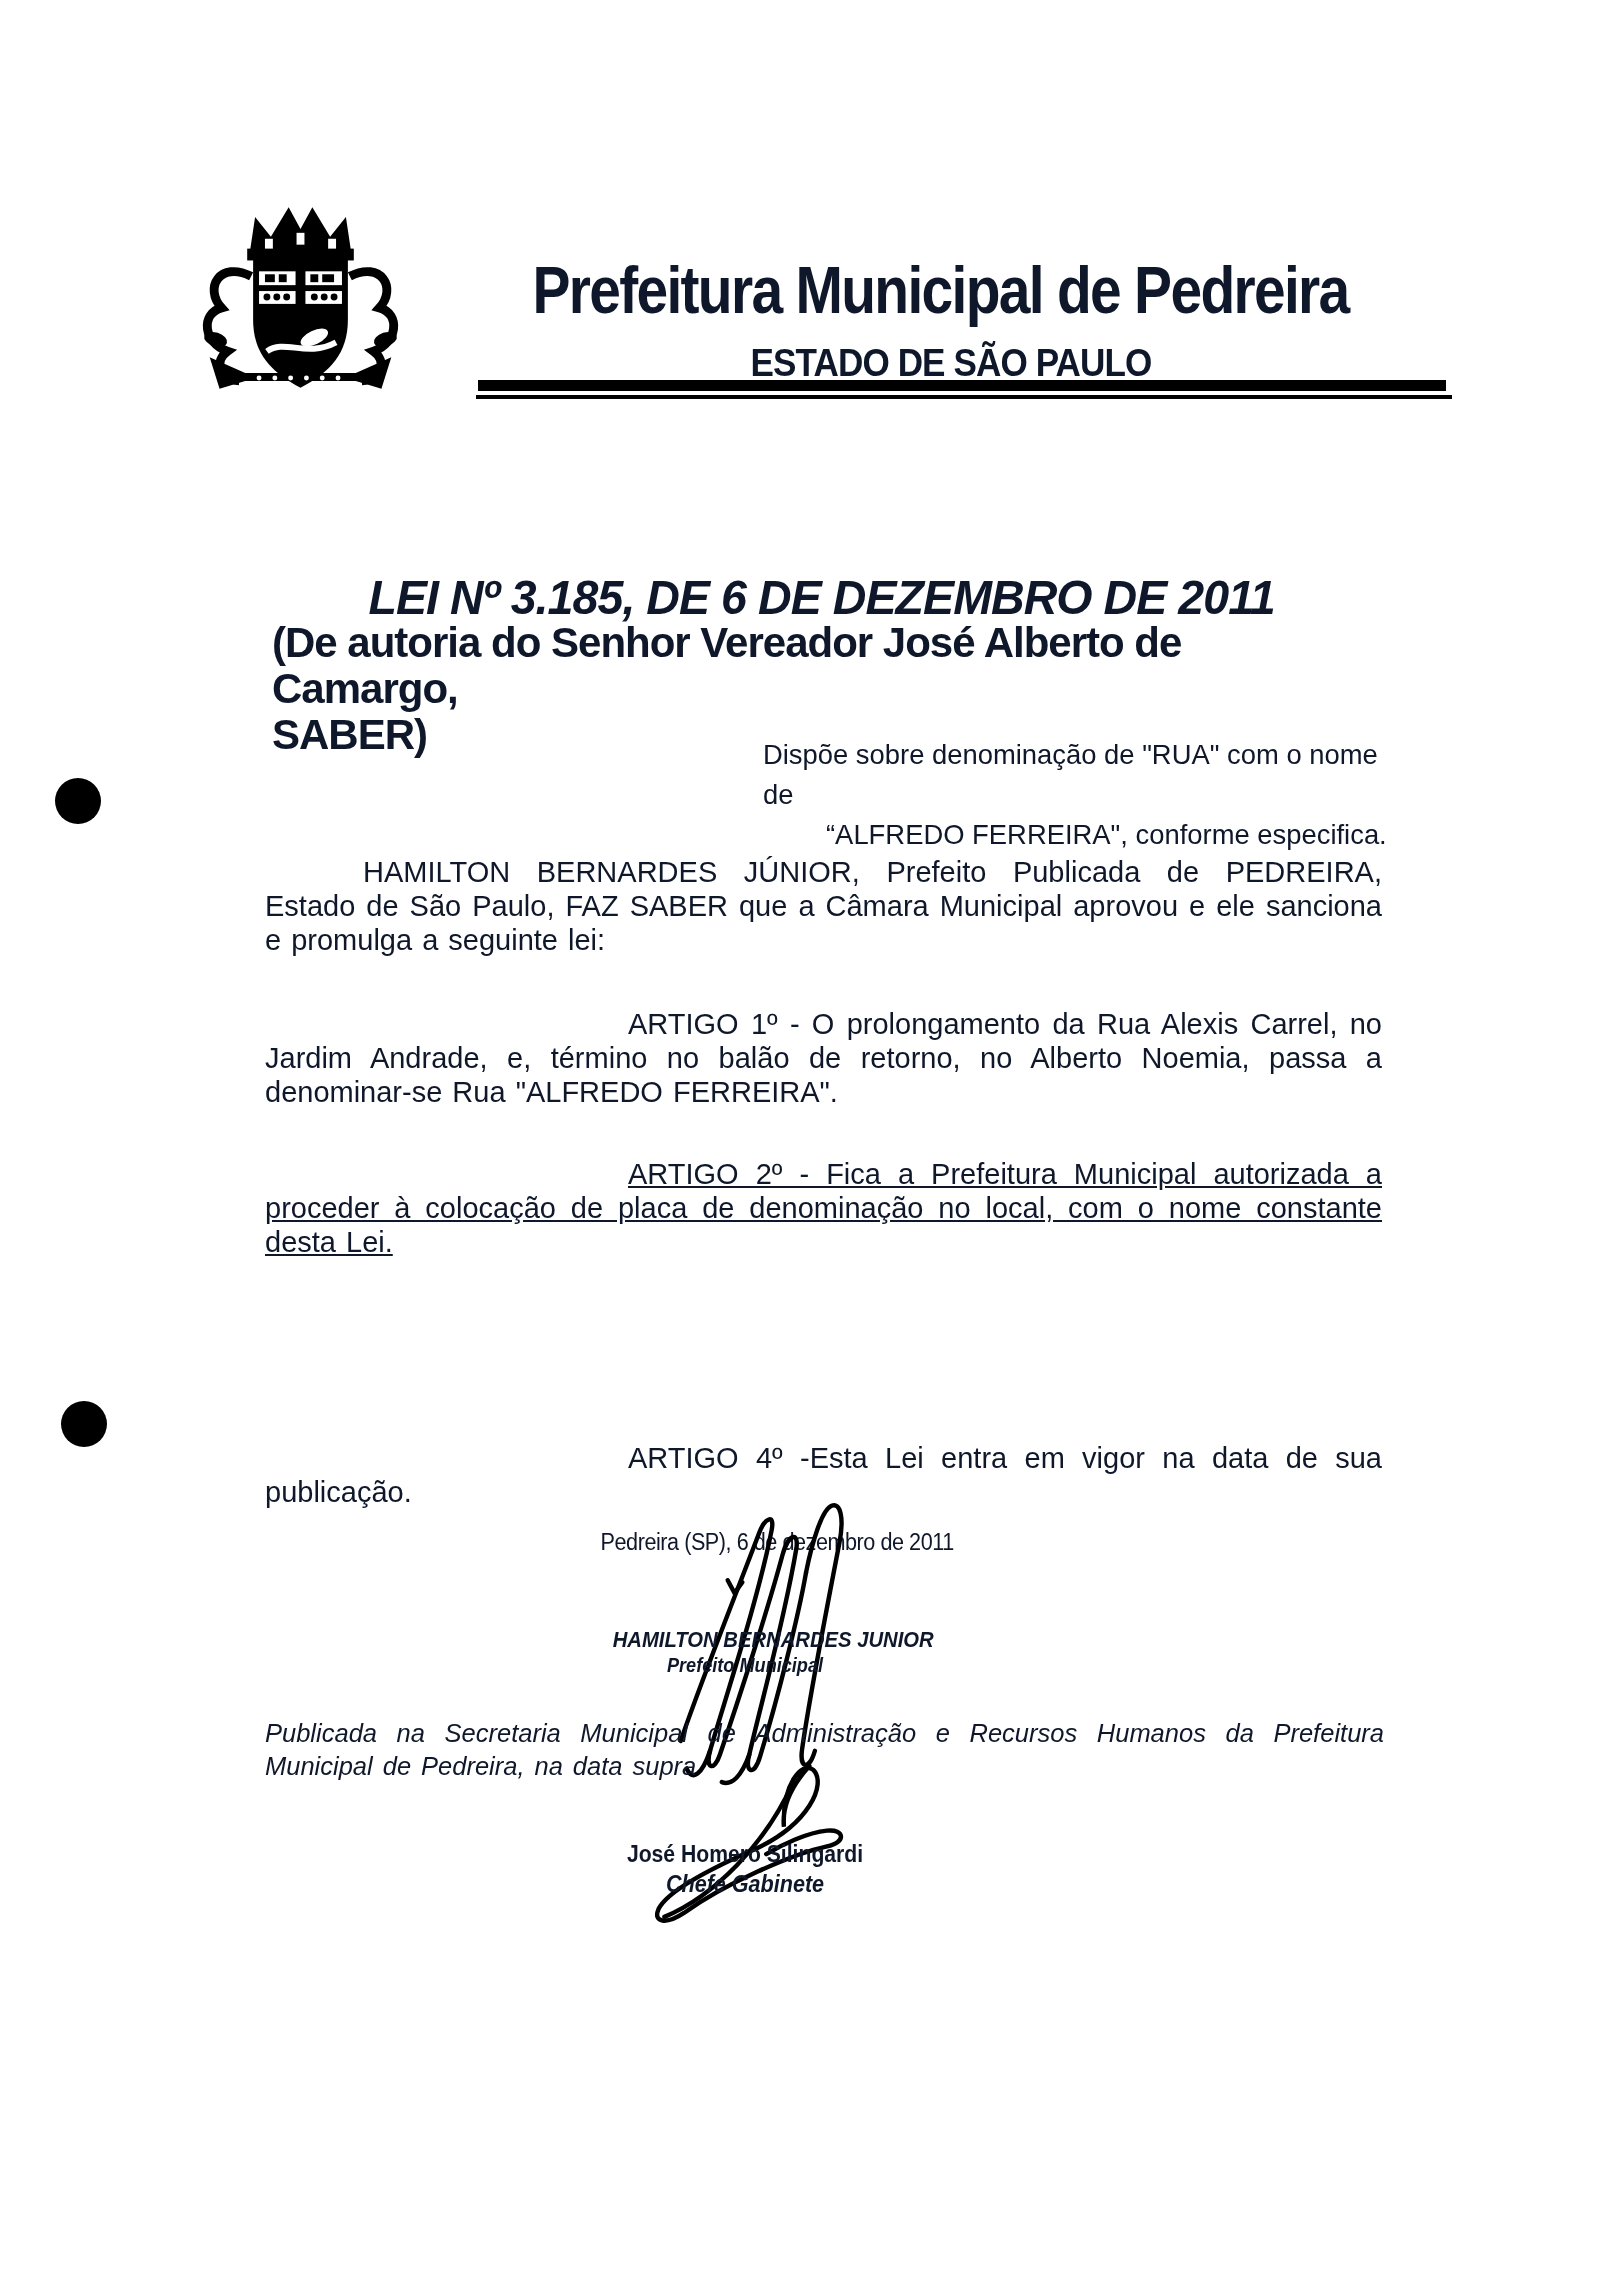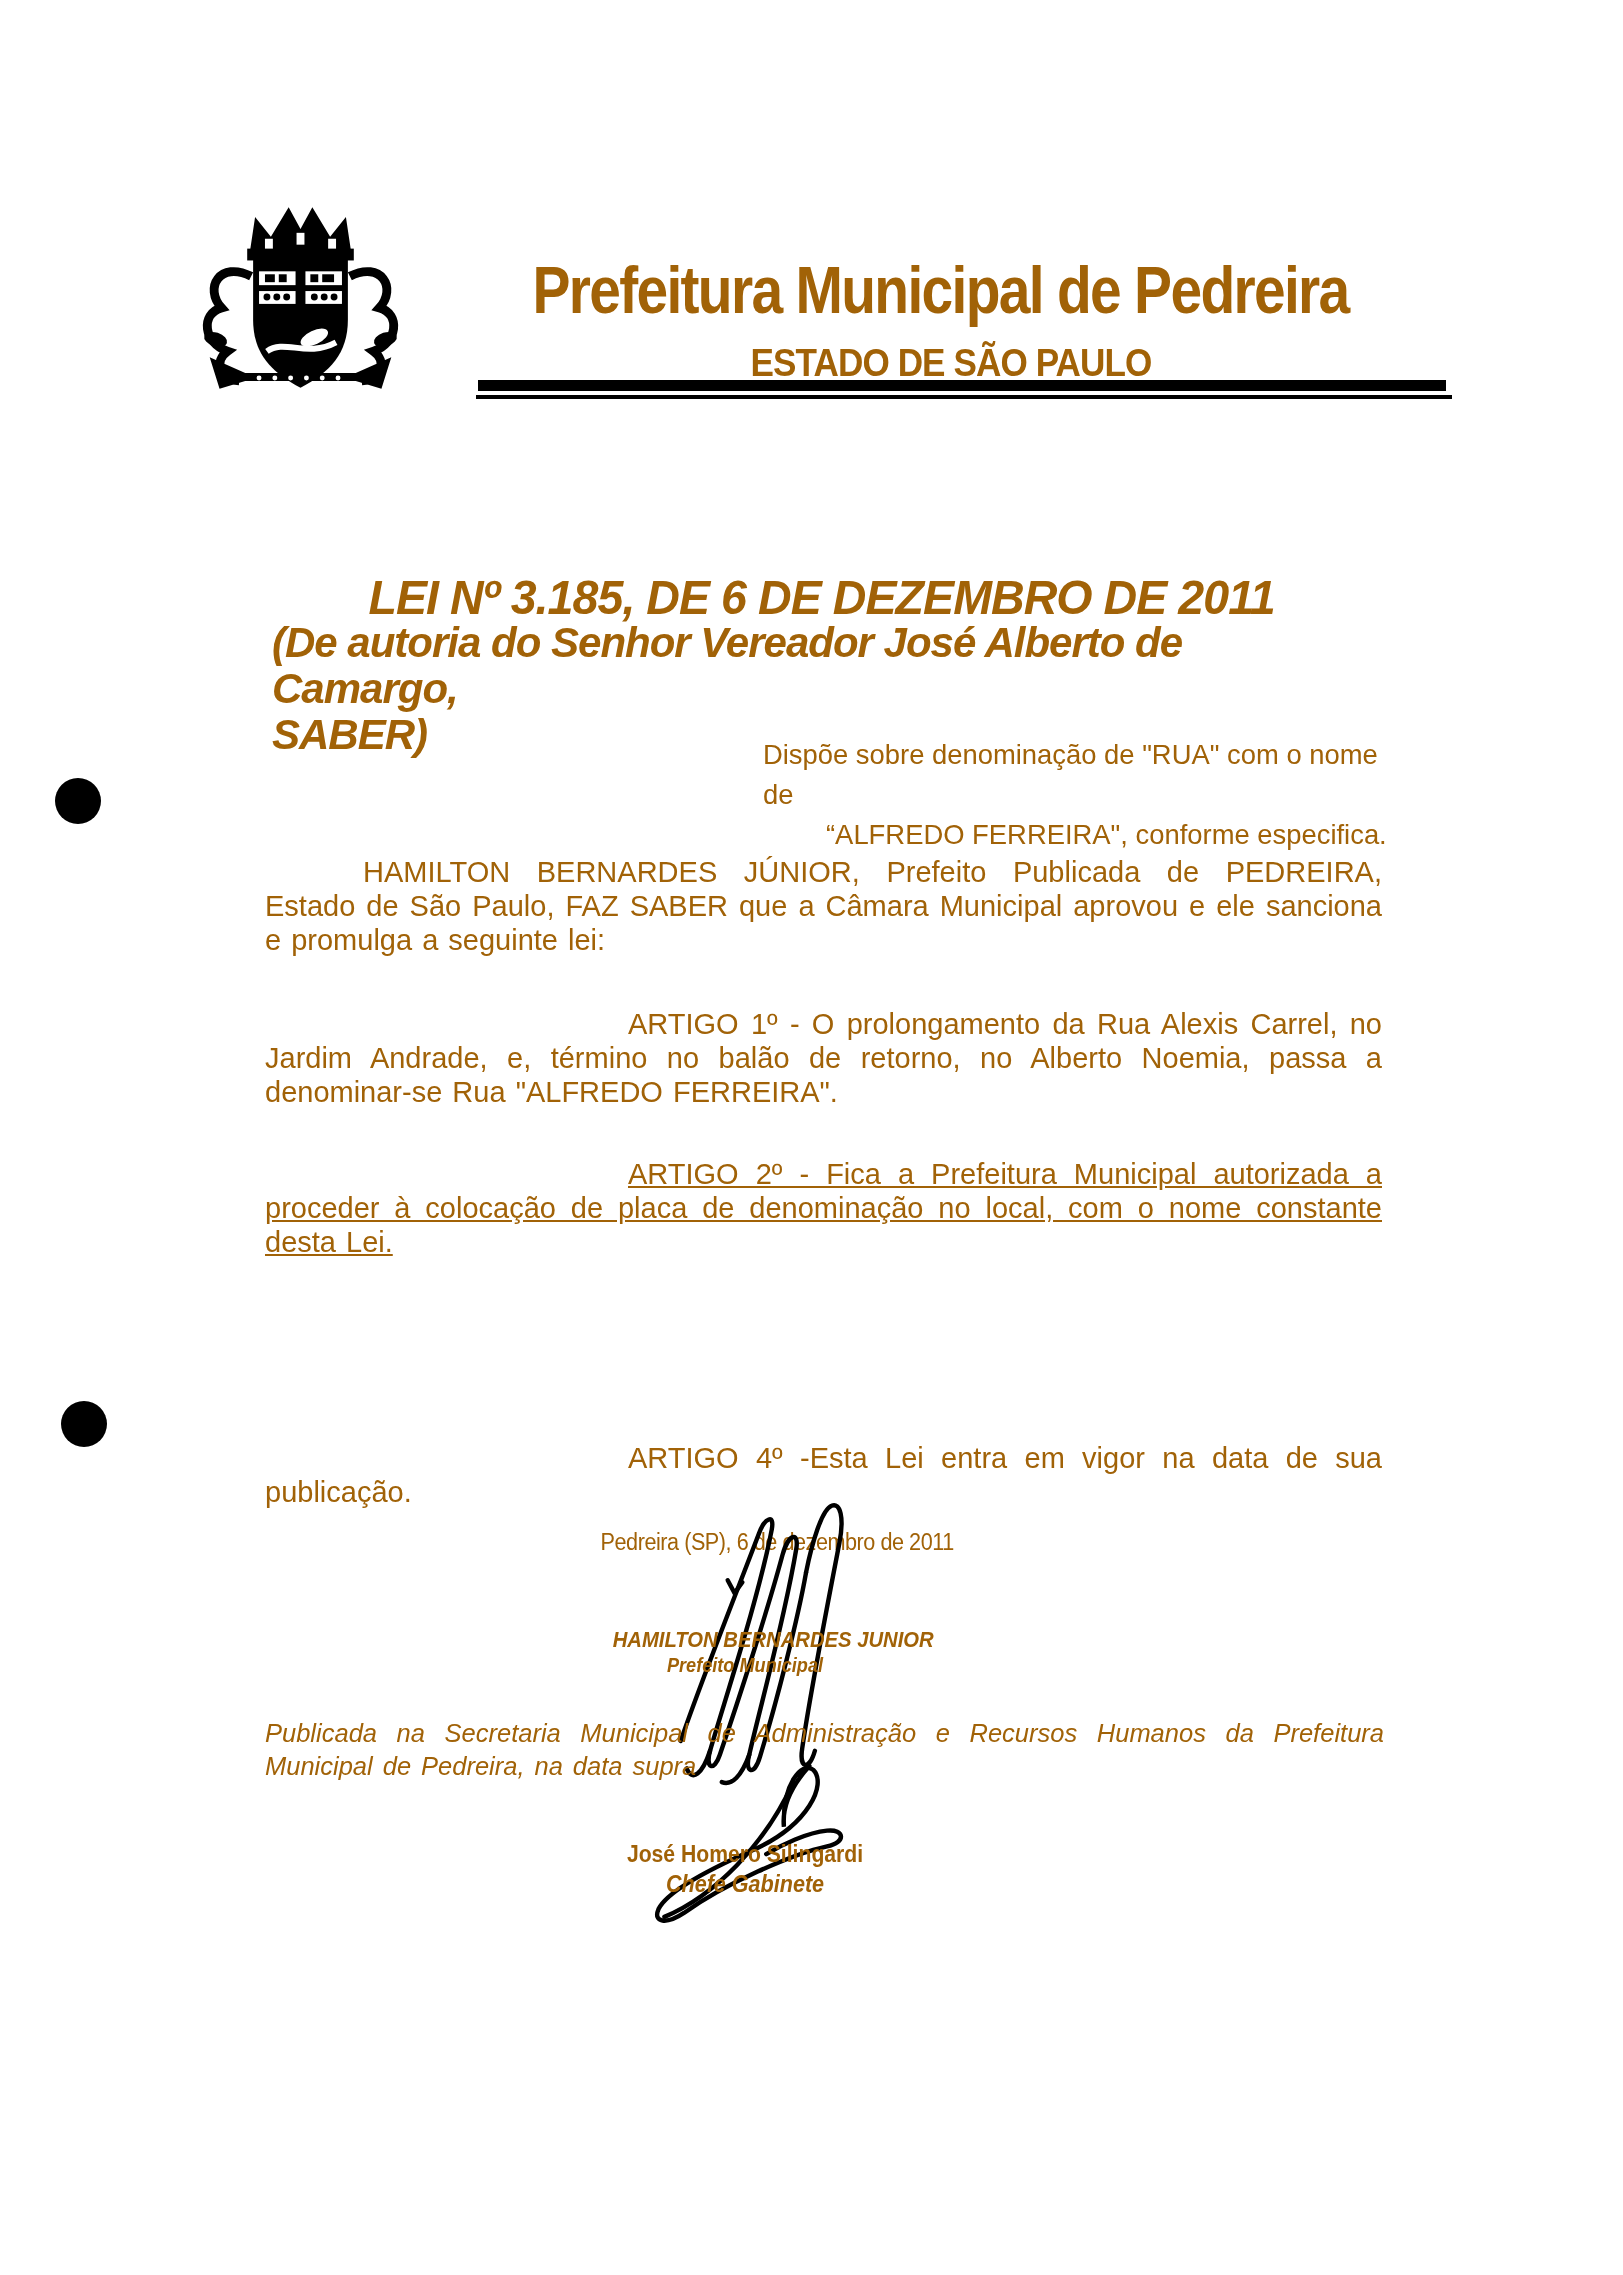--- a/index.html
+++ b/index.html
@@ -1,18 +1,18 @@
 <!DOCTYPE html>
 <html><head>
 <meta charset="utf-8">
 <style>
   html, body { margin:0; padding:0; background:#ffffff; }
   .page {
     position:relative; width:1574px; height:2276px;
-    background:#ffffff; color:#a16207;
+    background:#ffffff; color:#0f172a;
     font-family:"Liberation Sans","DejaVu Sans",sans-serif;
     overflow:hidden;
   }
   .abs { position:absolute; }
 
   
   .hole { position:absolute; width:46px; height:46px; border-radius:50%; background:#000; }
   .hole-1 { left:55px;  top:778px; }
   .hole-2 { left:61px;  top:1401px; }
 
@@ -32,21 +32,21 @@
   .rule-thin  { left:476px; top:395px; width:976px; height:3.9px;  background:#000; }
 
   
   .lei-title {
     left:263px; top:569px; width:1117px; text-align:center;
     font-weight:bold; font-style:italic; font-size:49px; letter-spacing:-1px;
     white-space:nowrap; transform:scaleX(0.95); transform-origin:center;
   }
   .authorship {
     left:272px; top:620px; width:1103px;
-    font-weight:bold; font-style:italic; font-size:42px; letter-spacing:-1px;
+    font-weight:bold; font-size:42px; letter-spacing:-1px;
     line-height:46px;
   }
 
   
   .summary { left:763px; top:735px; width:632px; font-size:27.4px; line-height:40px; }
   .summary .l2 { margin-left:63px; }
 
   
   .para {
     left:265px; width:1117px; font-size:29px; line-height:34px;

